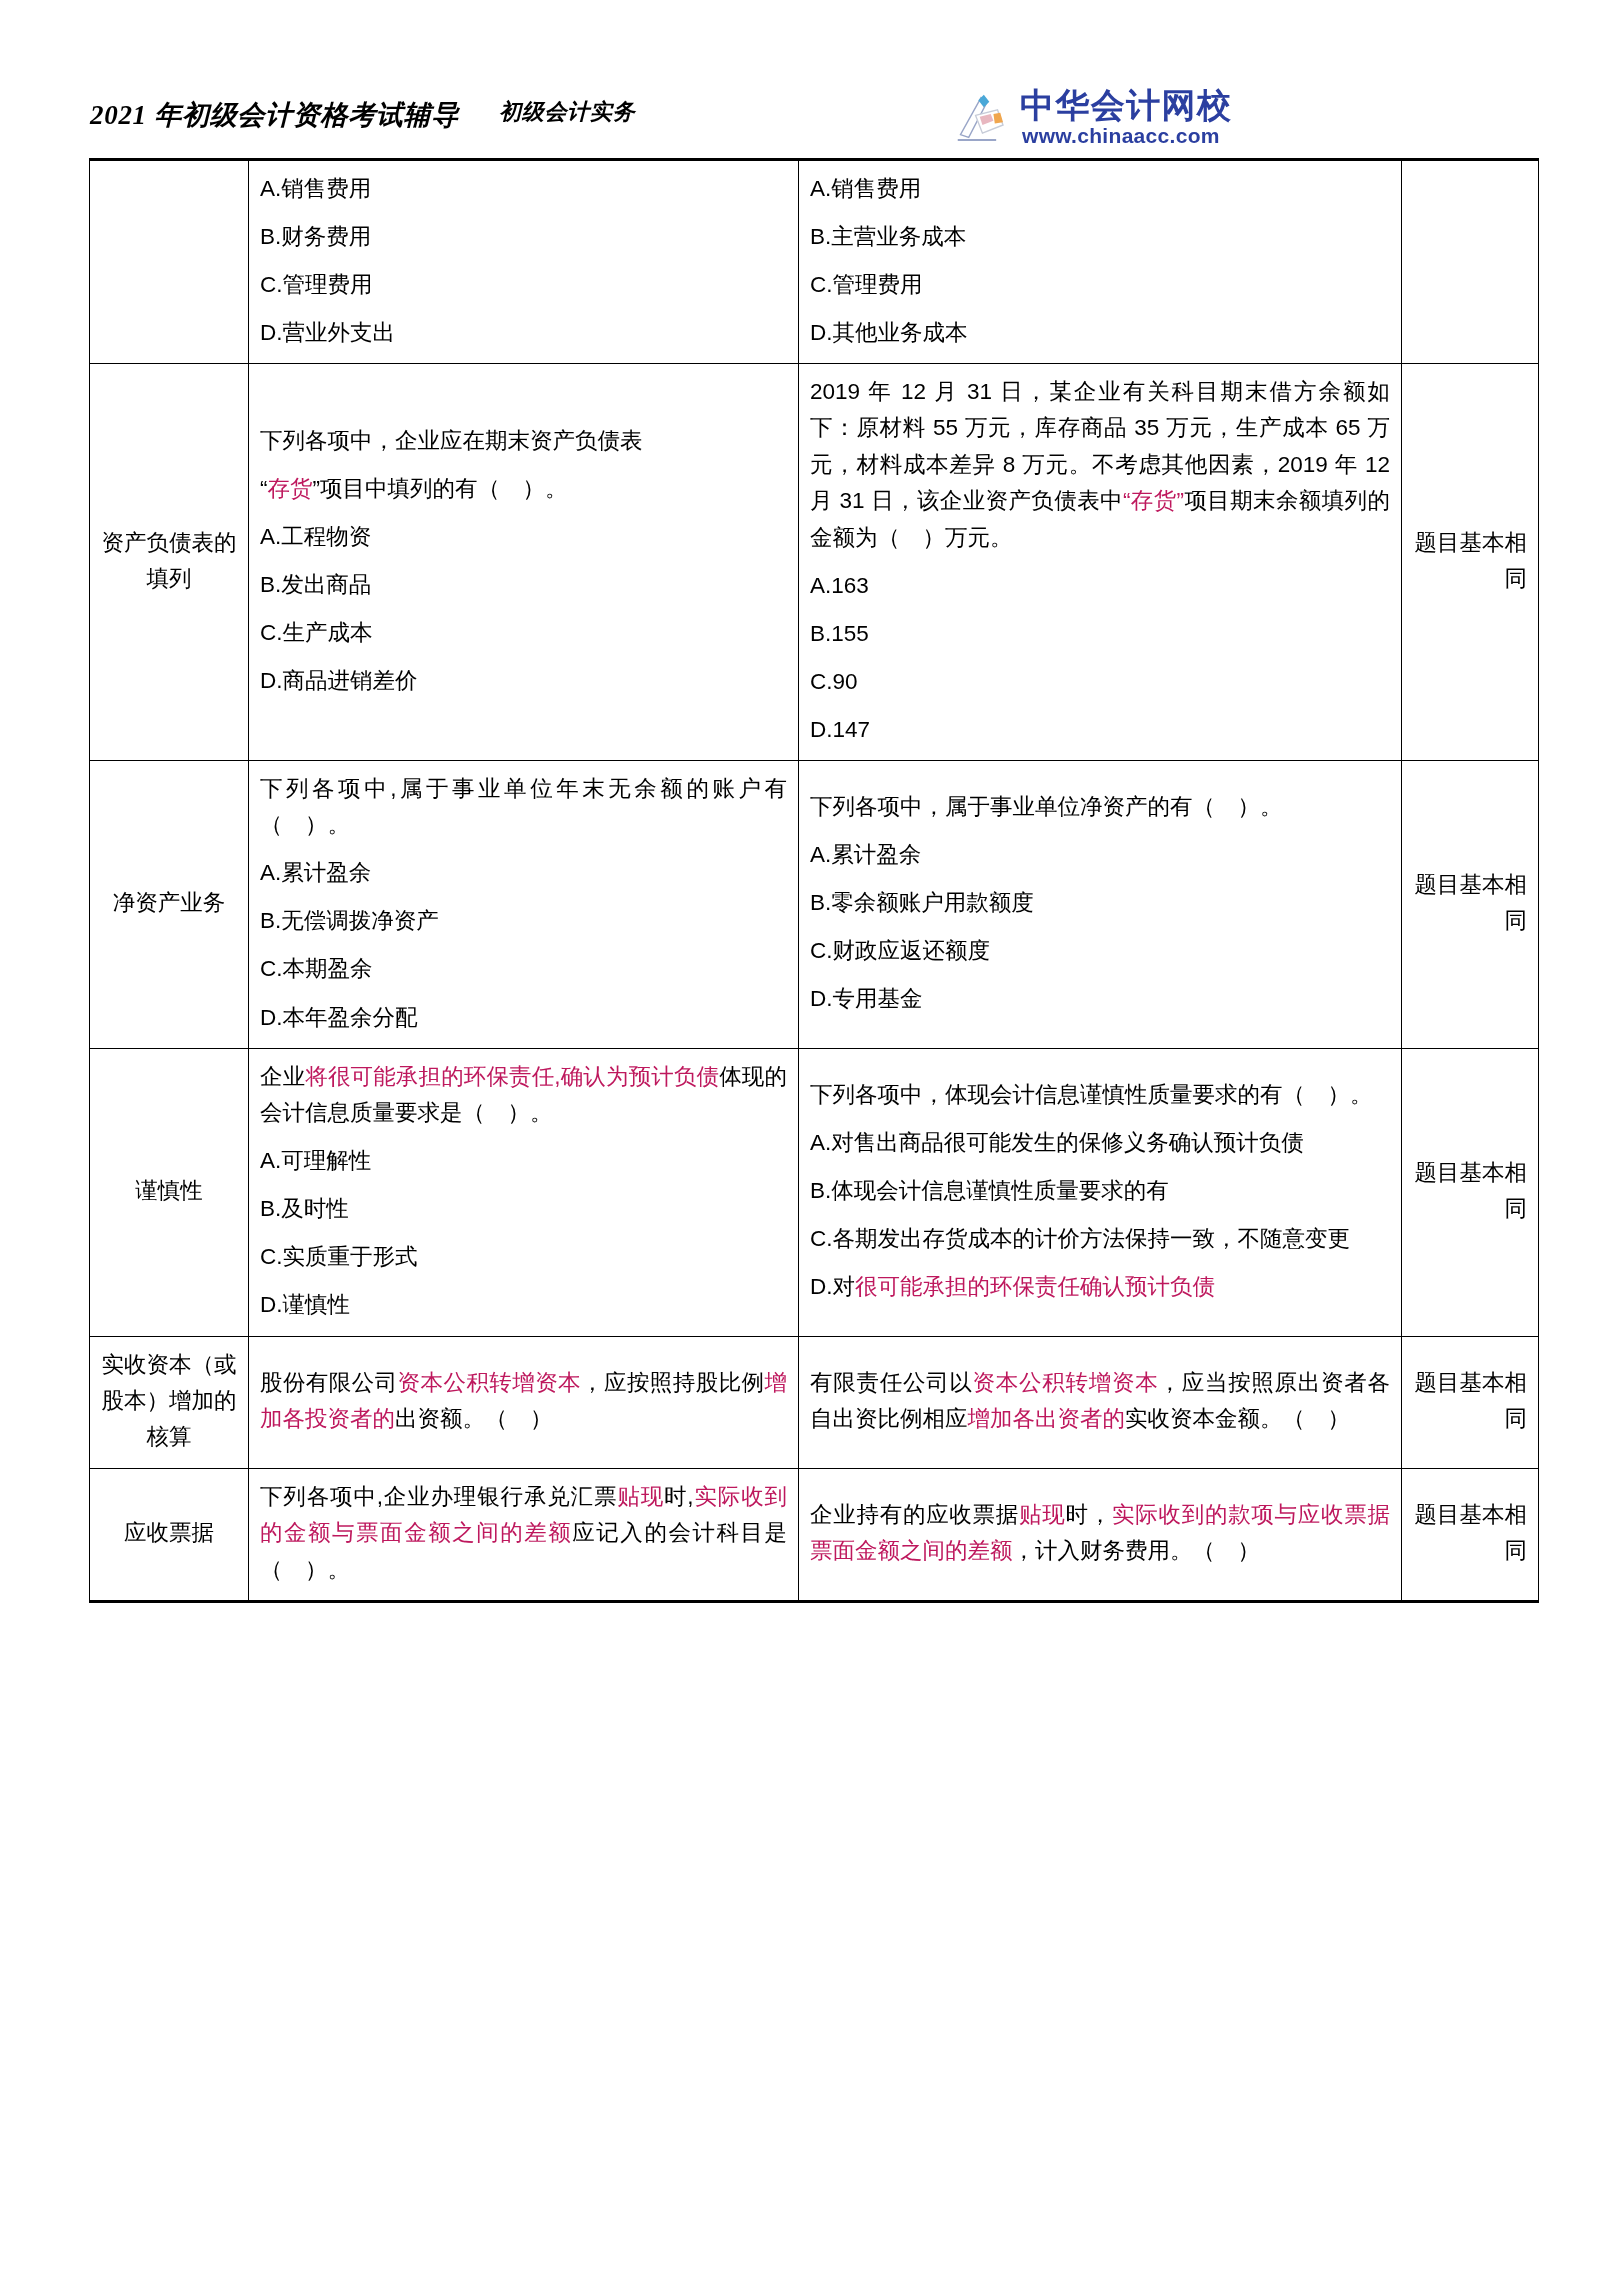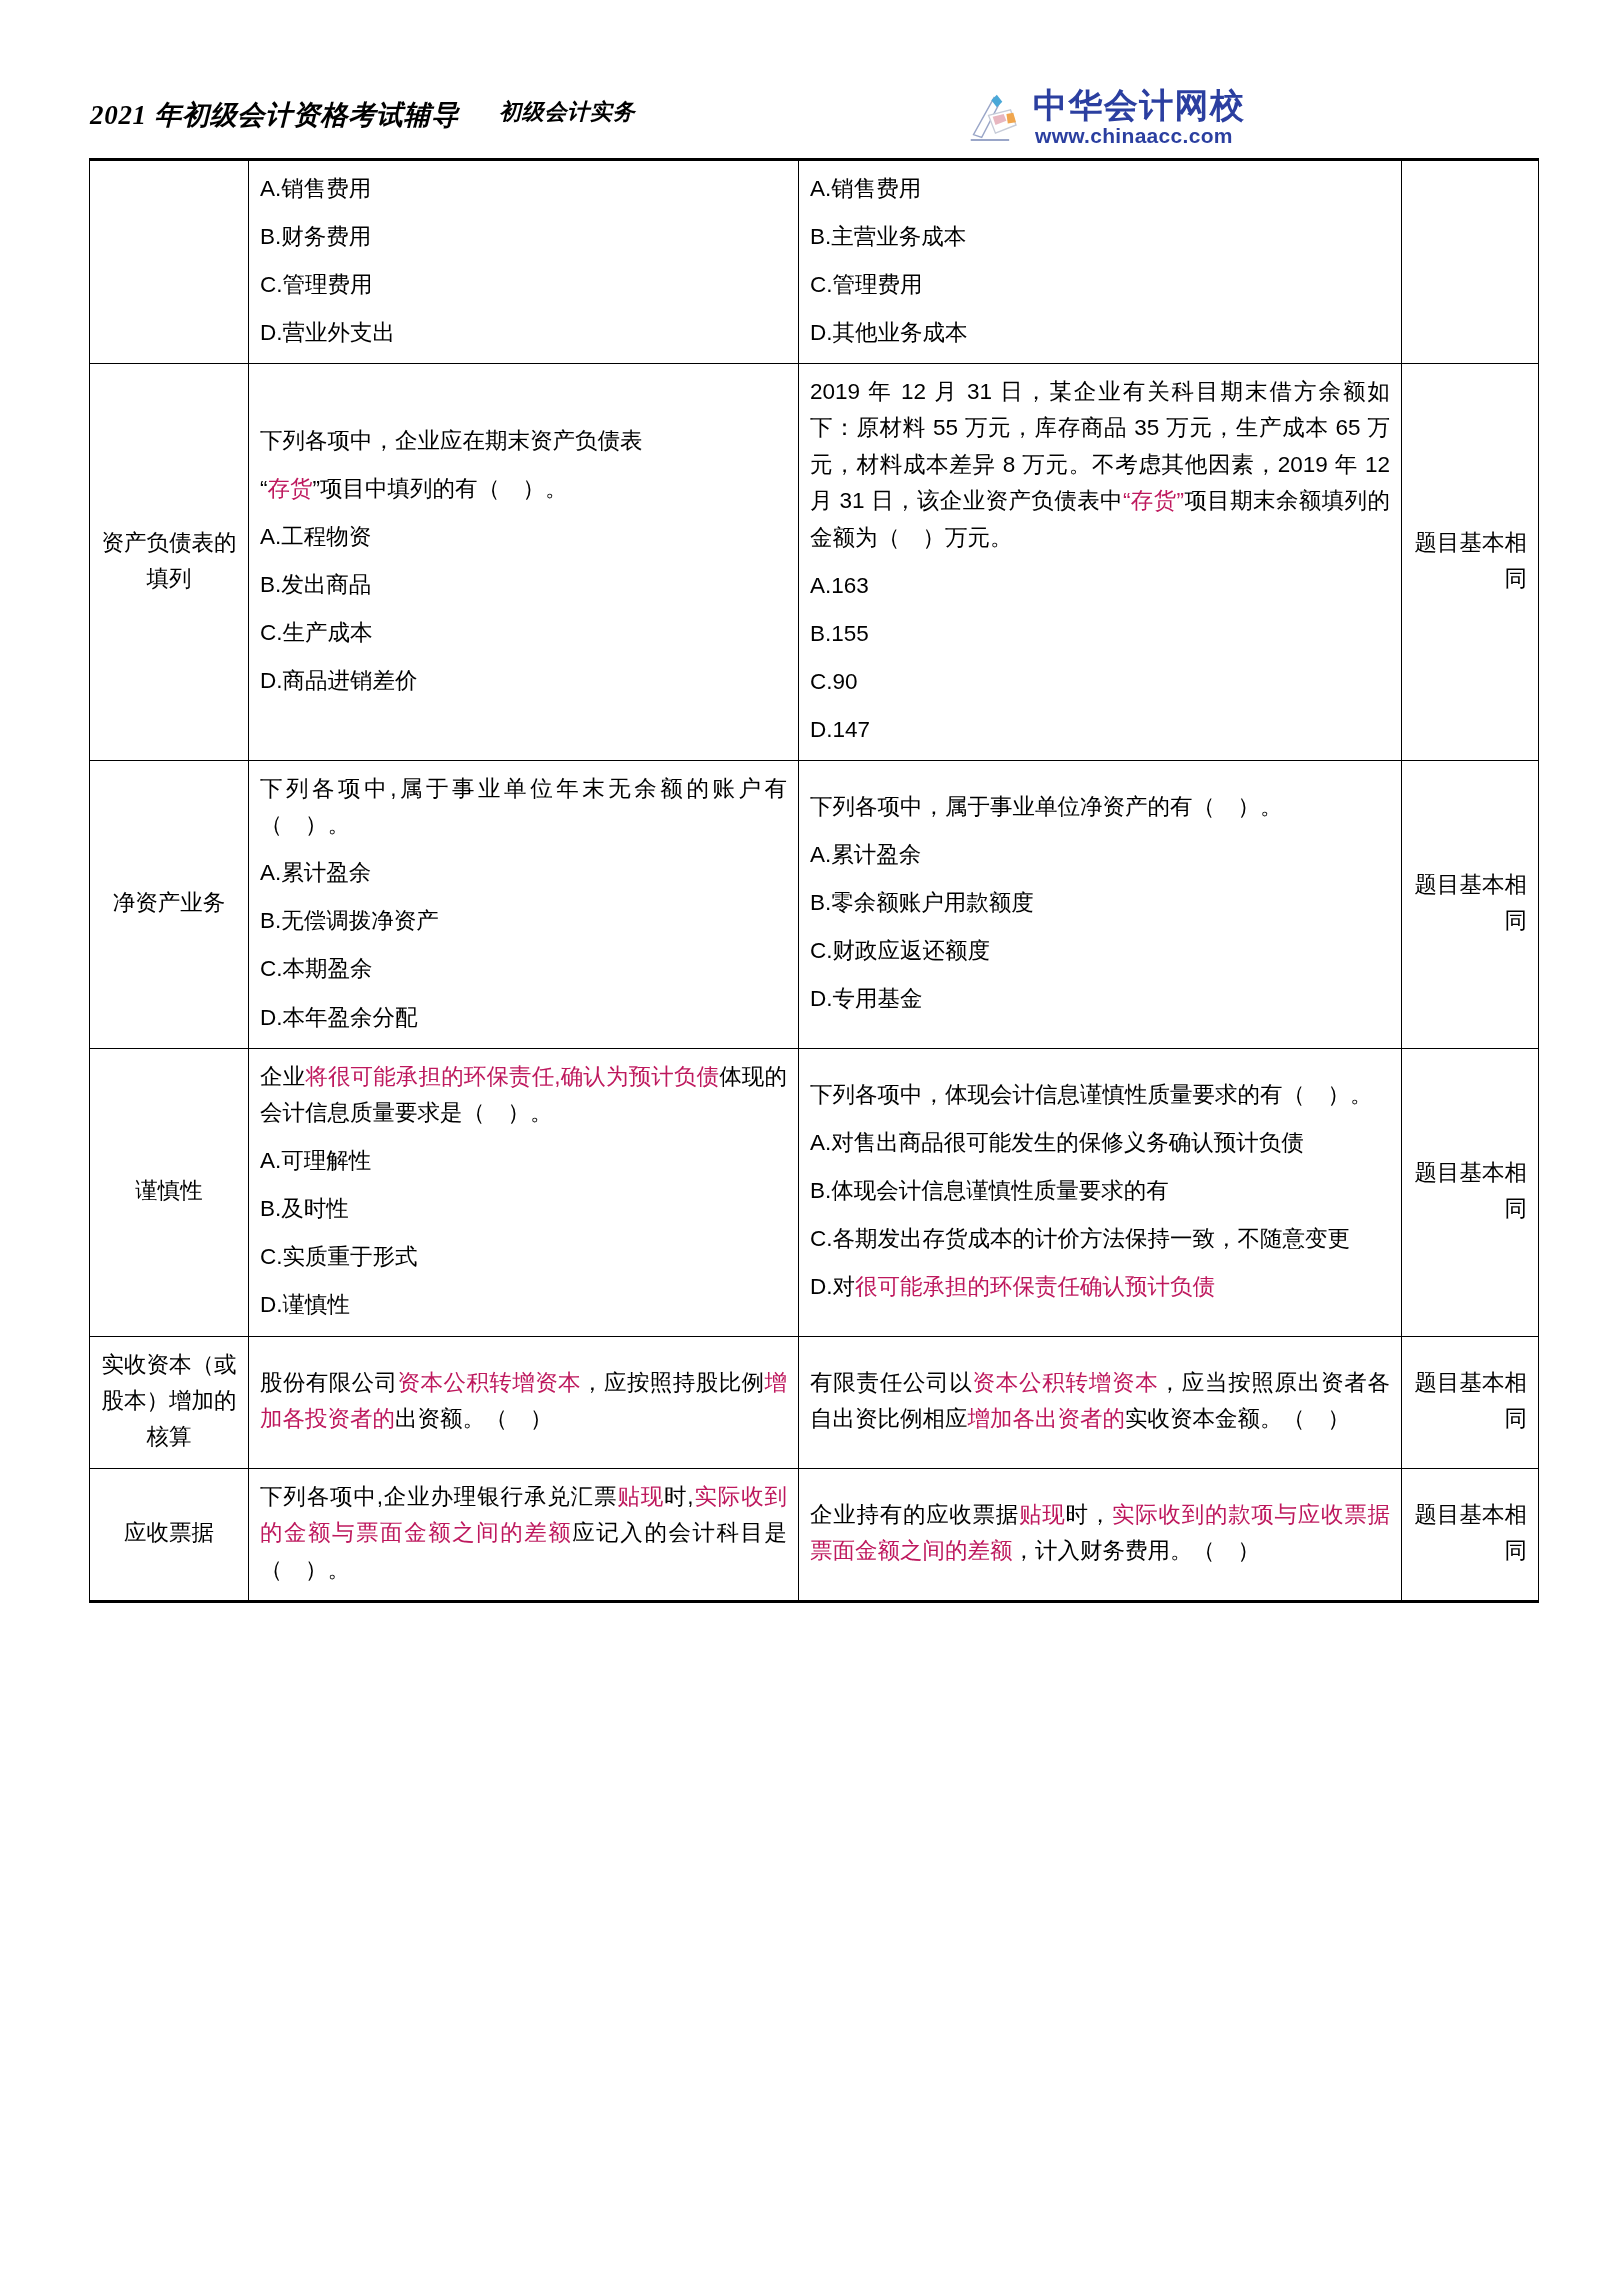--- a/index.html
+++ b/index.html
@@ -45,21 +45,21 @@
     top: 15px;
     font-family: "Liberation Serif", "DejaVu Serif", serif;
     font-style: italic;
     font-weight: bold;
     font-size: 22px;
     letter-spacing: 0.7px;
     white-space: nowrap;
   }
   .hdr-logo {
     position: absolute;
-    right: 210px;
+    right: 223px;
     top: 0px;
     width: 355px;
     height: 74px;
   }
   .logo-mark {
     position: absolute;
     left: 0;
     top: 9.5px;
     width: 59px;
     height: 55px;

